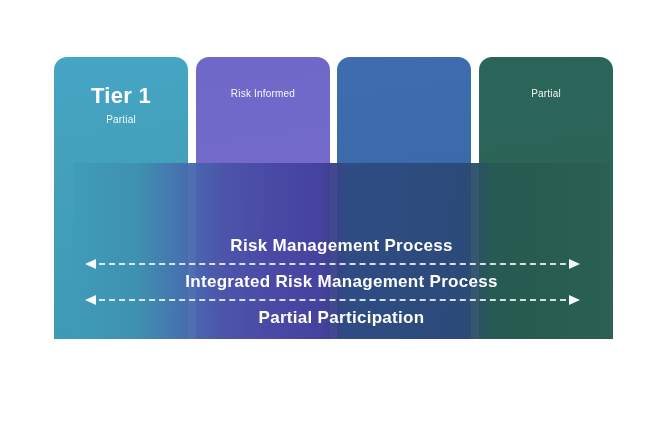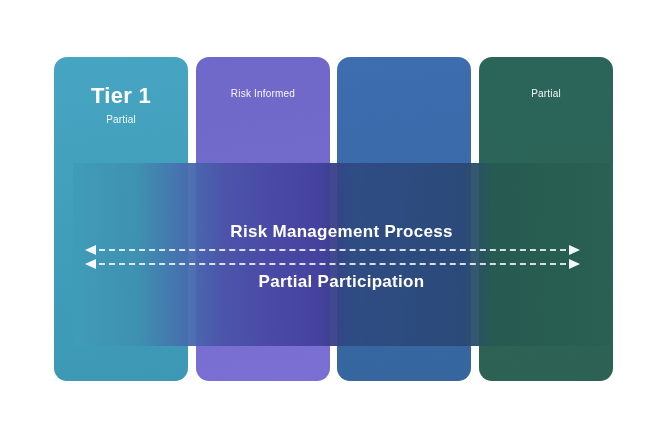--- a/index.html
+++ b/index.html
@@ -1,19 +1,19 @@
 <!DOCTYPE html>
 <html><head>
 <meta charset="utf-8">
 <style>
   html,body{margin:0;padding:0;background:#ffffff;}
   body{font-family:"Liberation Sans", sans-serif;}
   .canvas{
     position:relative;
-    width:664px;height:423px;
+    width:664px;height:339px;
     background:#ffffff;
     overflow:hidden;
   }
   
   .tier{
     position:absolute;
     top:57px;height:324px;width:134px;
     border-radius:13px;
     box-sizing:border-box;
     text-align:center;
@@ -48,21 +48,21 @@
       #2c4a7c 62%,
       #2b4877 72.5%,
       #2a4f68 75%,
       #265a52 78%,
       #275c50 88%,
       #2a5f54 100%);
   }
   .band-content{
     position:absolute;inset:0;
     display:flex;flex-direction:column;
-    justify-content:center;
+    justify-content:flex-end;
     box-sizing:border-box;
     padding:21px 0 17px 0;
   }
   .band-label{
     text-align:center;color:#ffffff;
     font-size:17px;font-weight:600;letter-spacing:.3px;
     height:22px;line-height:22px;
   }
   
   .arrow{
@@ -103,20 +103,21 @@
     <div class="band-content">
 
       <div class="band-label">Risk Management Process</div>
 
       <div class="arrow">
         <span class="head left"></span>
         <span class="line"></span>
         <span class="head right"></span>
       </div>
 
+      <div class="band-label">Integrated Risk Management Process</div>
 
       <div class="arrow">
         <span class="head left"></span>
         <span class="line"></span>
         <span class="head right"></span>
       </div>
 
       <div class="band-label">Partial Participation</div>
 
     </div>

